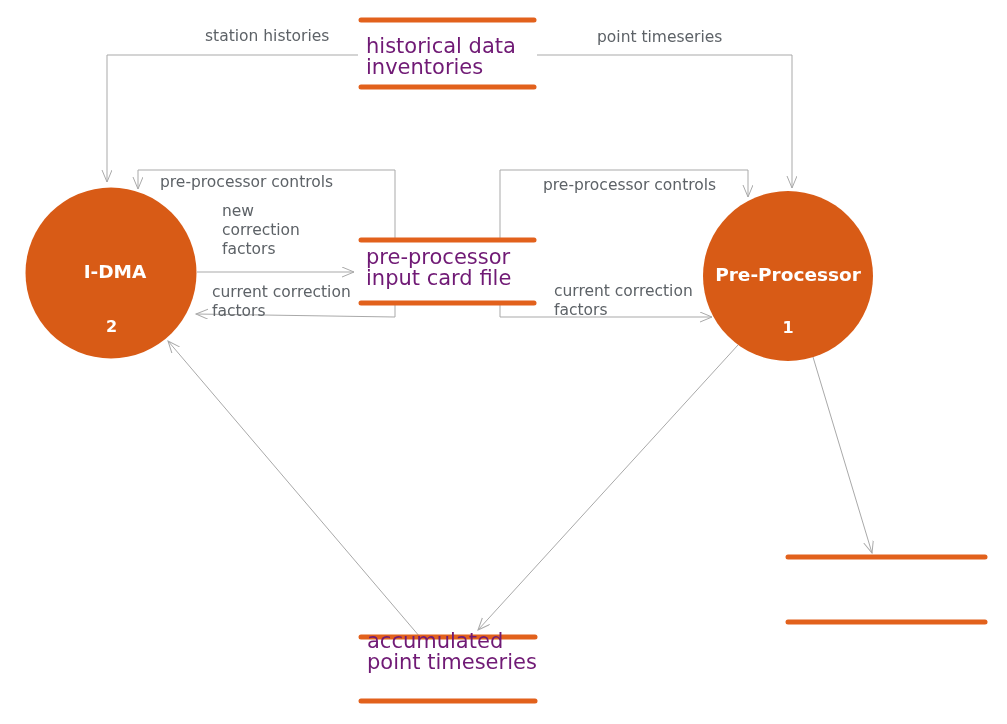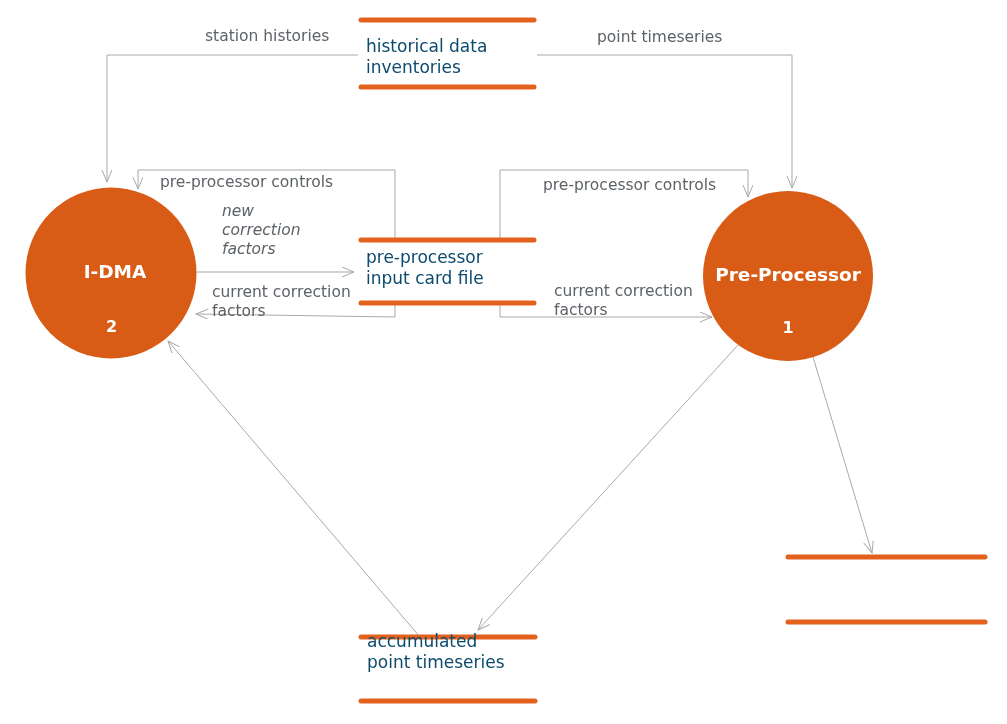--- a/index.html
+++ b/index.html
@@ -14,22 +14,22 @@
   .canvas svg { position: absolute; left: 0; top: 0; }
   .lbl {
     position: absolute;
     color: #5d6267;
     font-size: 15.5px;
     line-height: 19px;
     white-space: pre-line;
   }
   .store-lbl {
     position: absolute;
-    color: #0c4a6e;
-    font-size: 17px;
+    color: #701a75;
+    font-size: 21px;
     line-height: 21px;
     white-space: pre-line;
   }
   .proc-lbl {
     position: absolute;
     color: #ffffff;
     font-weight: bold;
     text-align: center;
   }
   .proc-name { font-size: 18.5px; }
@@ -84,21 +84,21 @@
 
   <div class="proc-lbl proc-name" style="left:26px; top:261px; width:178px;">I-DMA</div>
   <div class="proc-lbl proc-num" style="left:26px; top:317px; width:171px;">2</div>
   <div class="proc-lbl proc-name" style="left:703px; top:264px; width:170px;">Pre-Processor</div>
   <div class="proc-lbl proc-num" style="left:703px; top:318px; width:170px;">1</div>
 
   <div class="lbl" style="left:169px; top:27px;margin-left:36px;">station histories</div>
   <div class="lbl" style="left:597px; top:28px;">point timeseries</div>
   <div class="lbl" style="left:160px; top:173px;">pre-processor controls</div>
   <div class="lbl" style="left:543px; top:176px;">pre-processor controls</div>
-  <div class="lbl" style="left:222px; top:202px;font-style:italic;">new
+  <div class="lbl" style="left:222px; top:202px;">new
 correction
 factors</div>
   <div class="lbl" style="left:212px; top:283px;">current correction
 factors</div>
   <div class="lbl" style="left:554px; top:282px;">current correction
 factors</div>
 
 </div>
 
 </body></html>

